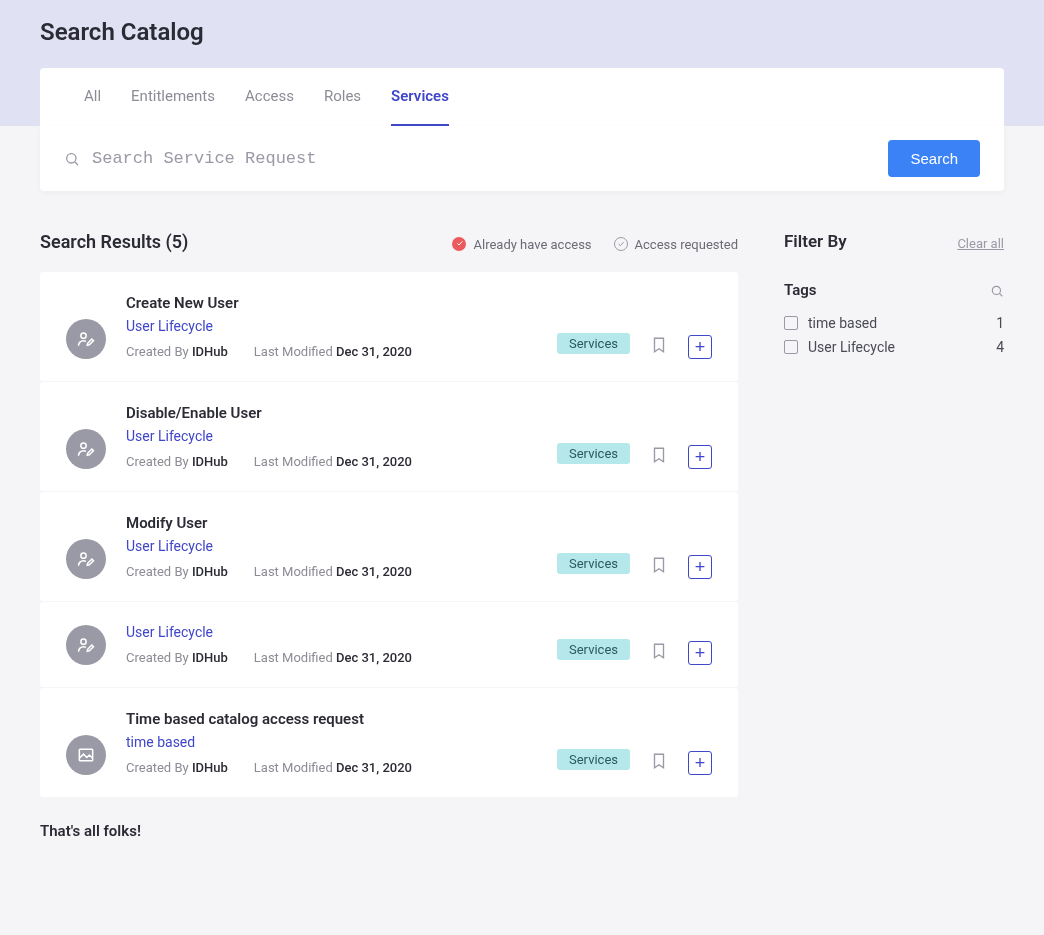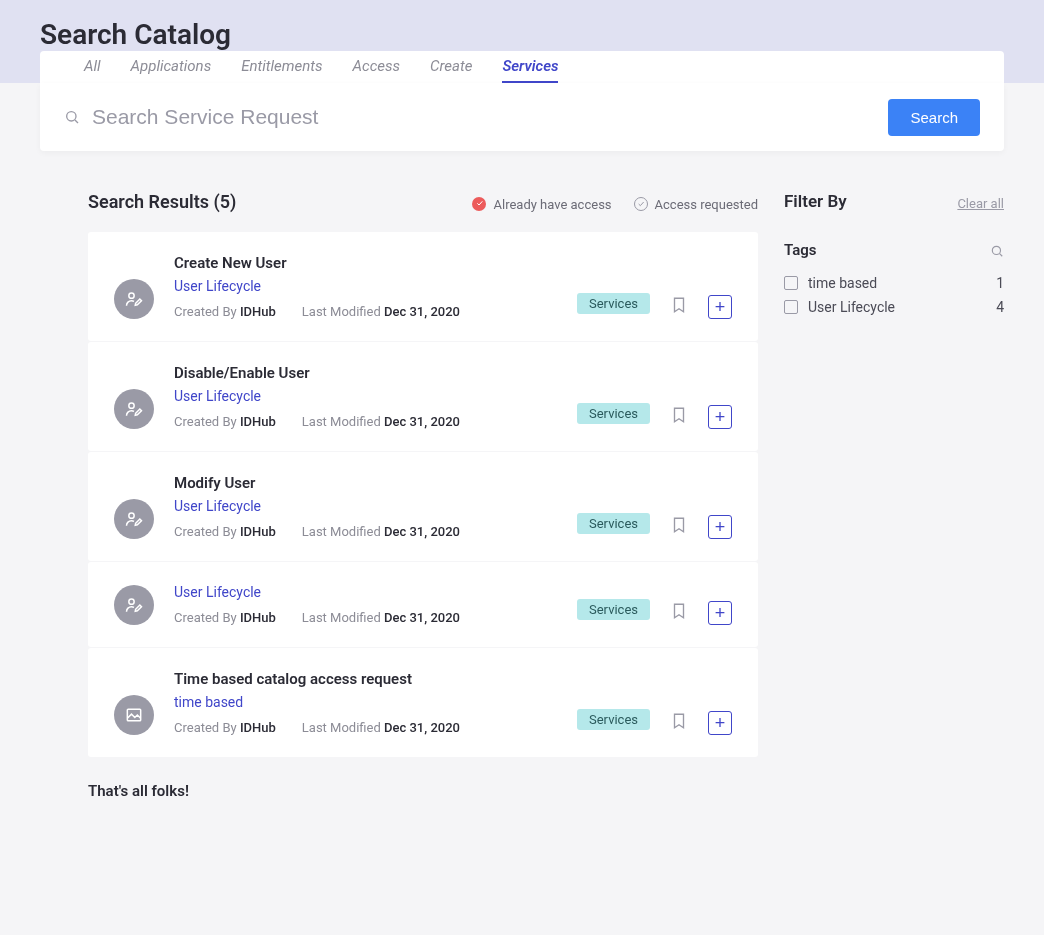--- a/index.html
+++ b/index.html
@@ -7,38 +7,38 @@
       font-family: -apple-system, BlinkMacSystemFont, "Segoe UI", Roboto, Arial, sans-serif;
       background: #f5f5f7;
       color: #2b2b35;
       width: 1044px;
     }
     .header-bg {
       background: #e0e1f2;
       padding: 18px 40px 0 40px;
     }
     .page-title {
-      font-size: 28px;
+      font-size: 24px;
       font-weight: 600;
       color: #2b2b35;
+      padding-bottom: 22px;
     }
     .tabs-container {
       background: #fff;
       border-radius: 4px 4px 0 0;
       padding: 0 44px;
       display: flex;
       gap: 30px;
     }
     .tab {
-      padding: 6px 0;
+      padding: 19px 0;
       font-size: 15px;
       color: #8c8c96;
       cursor: pointer;
       border-bottom: 2px solid transparent;
-      font-style: italic;
     }
     .tab.active {
       color: #4046c9;
       font-weight: 600;
       border-bottom: 2px solid #4046c9;
     }
     .search-row {
       background: #fff;
       margin: 0 40px;
       display: flex;
@@ -48,42 +48,43 @@
       box-shadow: 0 2px 6px rgba(0,0,0,0.04);
     }
     .search-icon-wrap {
       color: #9a9aa6;
       display: flex;
       align-items: center;
     }
     .search-input {
       flex: 1;
       border: none;
-      font-size: 21px;
+      font-size: 17px;
       outline: none;
       padding: 8px 12px;
       color: #555;
+      font-family: Liberation Mono, monospace;
     }
     .search-input::placeholder { color: #9a9aa6; }
     .search-btn {
       background: #3b82f6;
       color: #fff;
       border: none;
       border-radius: 4px;
       padding: 10px 22px;
       font-size: 15px;
       cursor: pointer;
     }
     .body-wrap {
       display: flex;
       padding: 40px;
       gap: 26px;
       align-items: flex-start;
     }
-    .main-col { flex: 1; min-width: 0; margin-left: 48px; }
+    .main-col { flex: 1; min-width: 0; }
     .results-header {
       display: flex;
       justify-content: space-between;
       align-items: flex-end;
       margin-bottom: 20px;
     }
     .results-title { font-size: 18px; font-weight: 600; }
     .legend { display: flex; gap: 22px; font-size: 13px; color: #6b6b76; }
     .legend-item { display: flex; align-items: flex-start; gap: 7px; }
     .legend-dot {
@@ -134,21 +135,21 @@
       border: 1.5px solid #4046c9;
       border-radius: 3px;
       background: #fff;
       color: #4046c9;
       display: flex; align-items: center; justify-content: center;
       cursor: pointer;
       font-size: 18px;
       line-height: 1;
     }
     .end-msg { text-align: left; font-weight: 600; padding: 24px 0 6px; font-size: 15px; }
-    .filter-col { width: 220px; flex-shrink: 0; }
+    .filter-col { width: 220px; flex-shrink: 0; margin-left: 20px; }
     .filter-header {
       display: flex; justify-content: space-between; align-items: flex-end;
       margin-bottom: 30px;
     }
     .filter-title { font-size: 17px; font-weight: 600; }
     .clear-filters { font-size: 13px; color: #9a9aa6; cursor: pointer; text-decoration: underline; }
     .filter-section-head {
       display: flex; justify-content: space-between; align-items: center;
       margin-bottom: 12px;
     }
@@ -165,24 +166,23 @@
       flex-shrink: 0;
     }
   </style>
 </head>
 <body>
 
 <div class="header-bg">
   <h1 class="page-title">Search Catalog</h1>
   <div class="tabs-container" id="tabs-container">
       <div class="tab">All</div>
-      <div class="tab">Applications</div>
       <div class="tab">Entitlements</div>
       <div class="tab">Access</div>
-      <div class="tab">Create</div>
+      <div class="tab">Roles</div>
       <div class="tab active">Services</div>
     </div>
 </div>
 
 <div class="search-row">
   <span class="search-icon-wrap">
     <svg viewBox="0 0 24 24" width="16" height="16" fill="none" stroke="currentColor" stroke-width="2">
         <circle cx="11" cy="11" r="7"></circle>
         <line x1="21" y1="21" x2="16.5" y2="16.5"></line>
       </svg>

